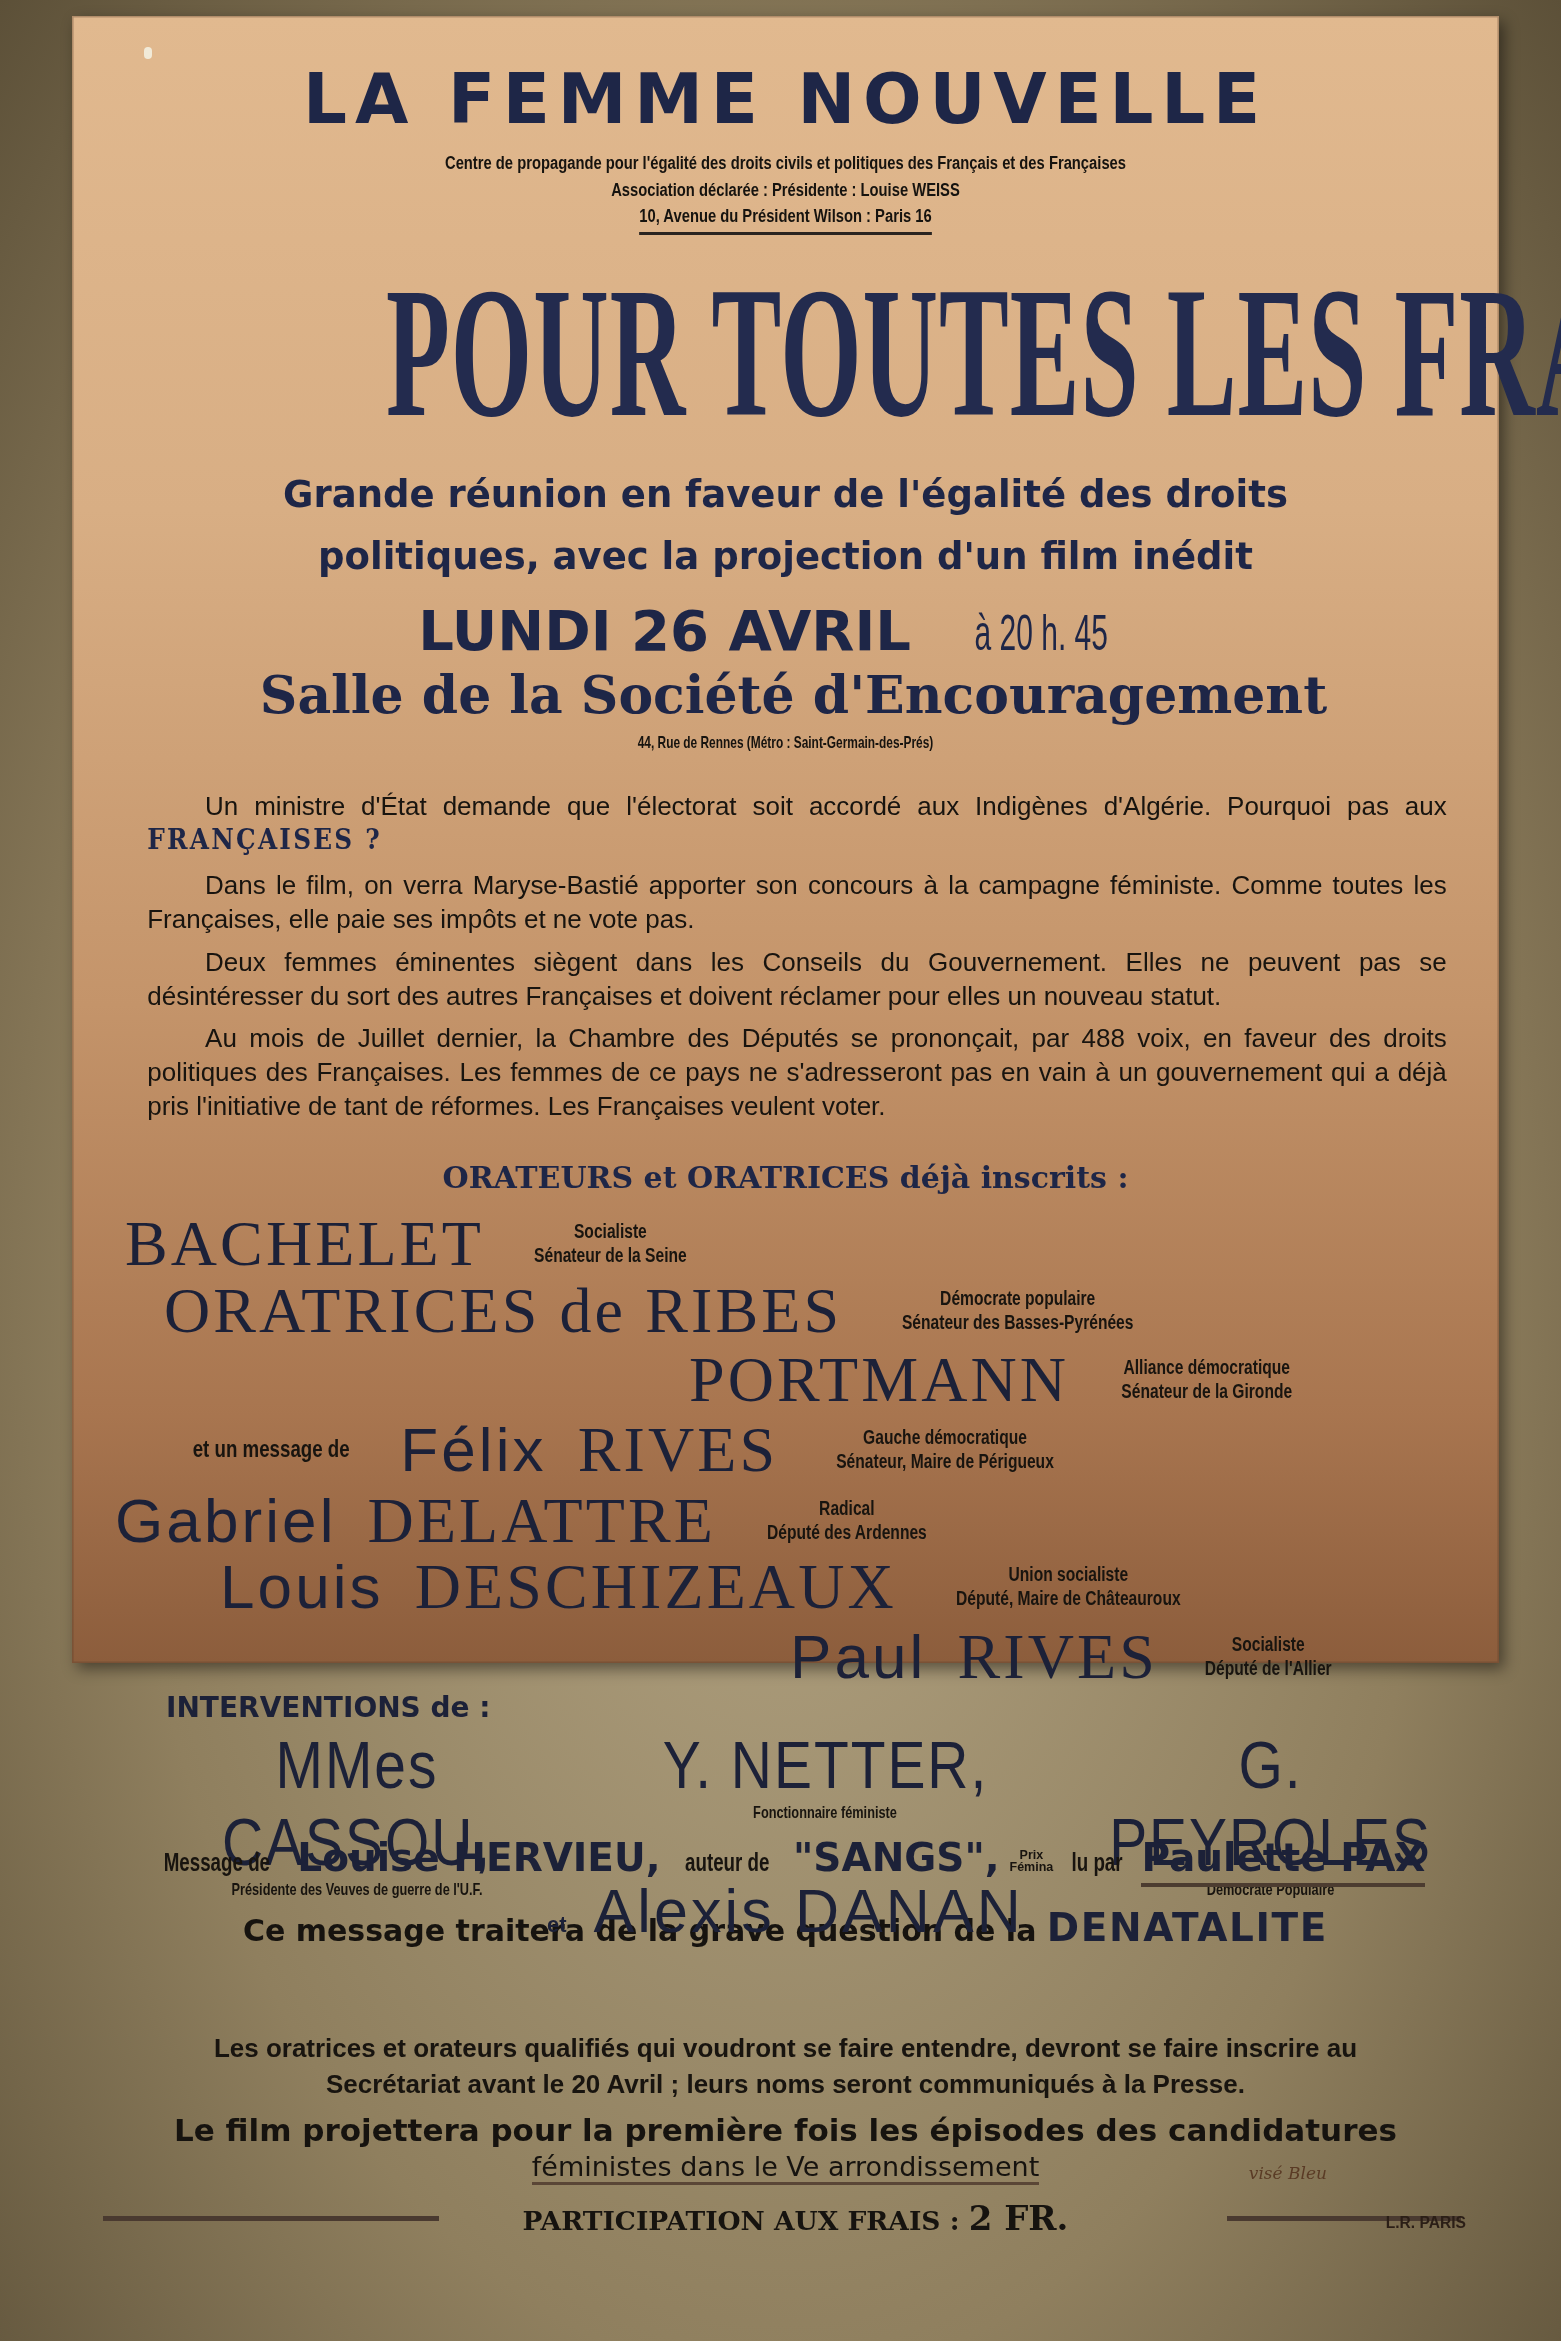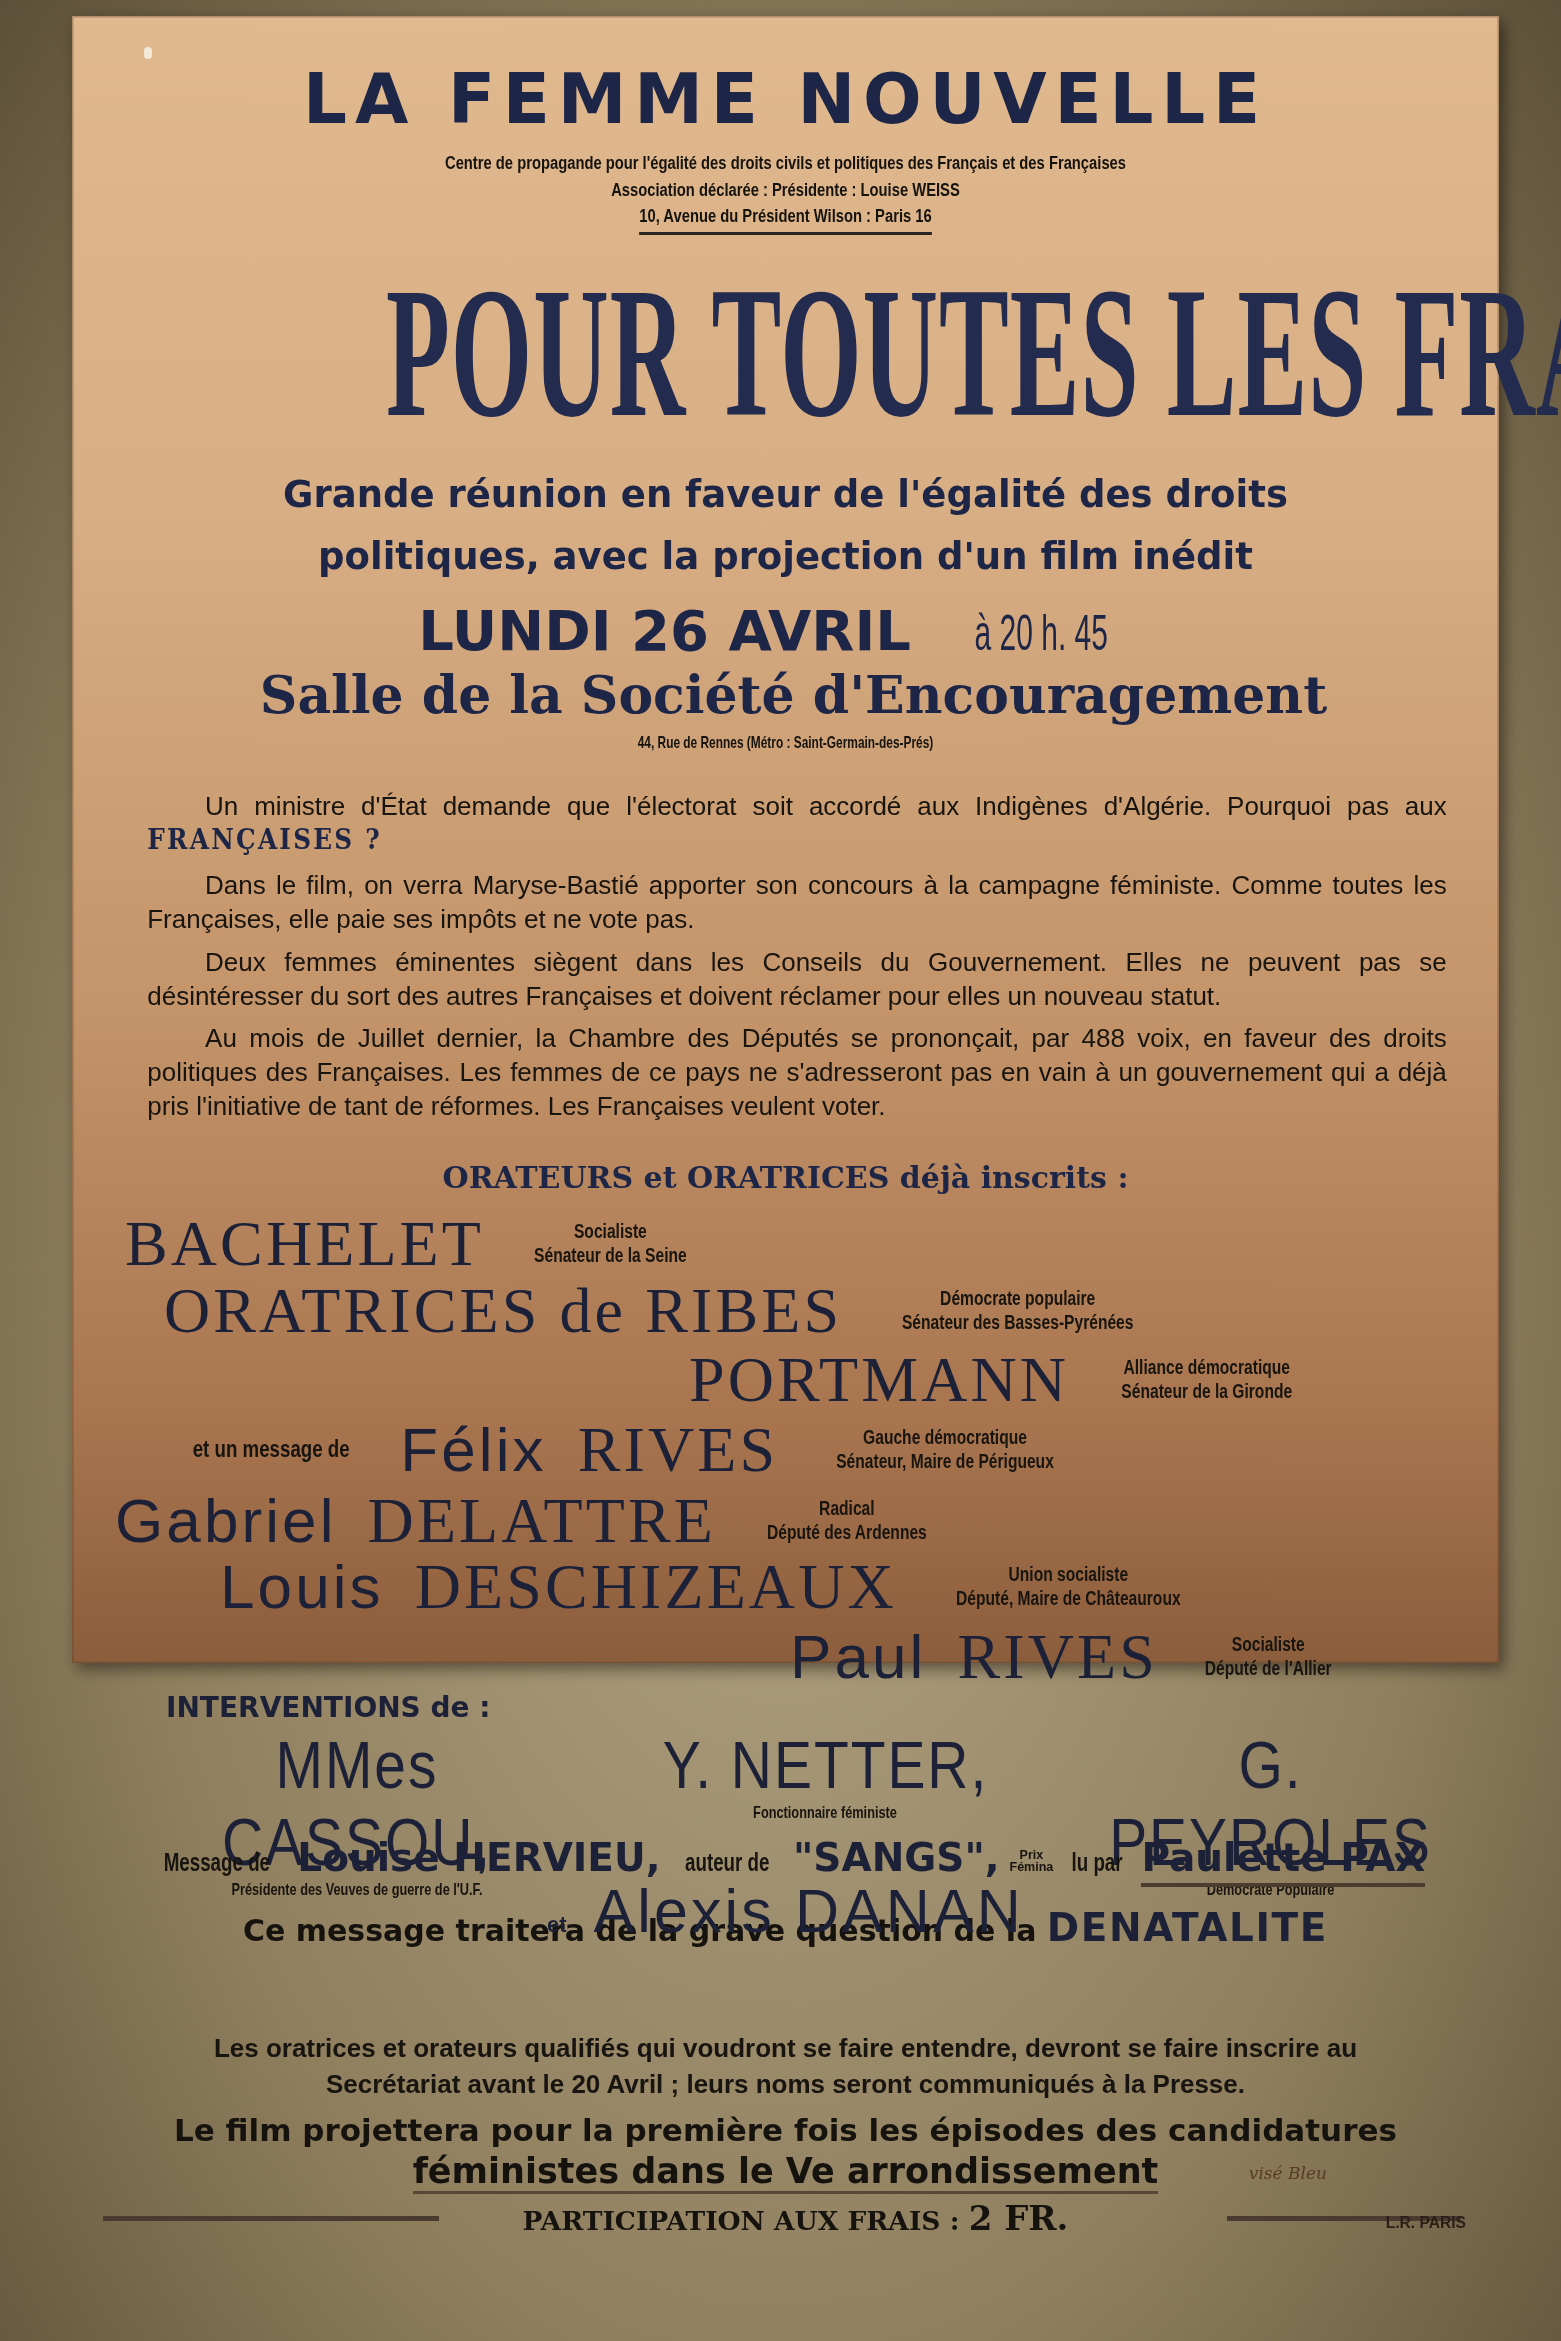--- a/index.html
+++ b/index.html
@@ -56,21 +56,21 @@
   .msg .bg { font-family:"DejaVu Sans", sans-serif; font-size:39px; color:#1c2138; }
   .msg .u { border-bottom:4.7px solid #4c3c30; padding-bottom:3.1px; }
   .msg .tiny { font-size:12.5px; line-height:12.5px; display:inline-block; vertical-align:middle; text-align:center; color:#18140f; }
   .deno { top:1889px; font-size:30px; font-weight:bold; font-family:"DejaVu Sans", sans-serif; }
   .deno b { font-size:39px; color:#1c2138; letter-spacing:1.6px; }
   .danan { top:1860px; }
   .danan .sm { font-size:22px; font-weight:bold; }
   .danan .nm { font-family:"Liberation Sans", sans-serif; font-size:61px; color:#1c2138; letter-spacing:3.1px; margin-left:23.4px; }
   .inscr { position:absolute; left:31px; right:31px; top:2014px; font-size:26.5px; line-height:36px; font-weight:bold; text-align:center; color:#18140f; transform:scaleX(.98); }
   .film { top:2096px; font-size:31px; font-weight:bold; font-family:"DejaVu Sans", sans-serif; }
-  .film2 { top:2135px; font-size:35px; font-weight:bold; font-family:"DejaVu Sans", sans-serif; }
+  .film2 { top:2135px; font-size:27px; font-weight:normal; font-family:"DejaVu Sans", sans-serif; }
   .film .u, .film2 .u { border-bottom:3.9px solid #5a4636; }
   .part { top:2182px; font-size:26.5px; font-weight:bold; font-family:"DejaVu Serif", serif;padding-left:20px; }
   .part b { font-size:34px; }
   .rule { position:absolute; height:5.5px; background:#4a3a30; }
   .sig { position:absolute; right:172px; top:2147px; font-family:"DejaVu Serif", serif; font-style:italic; font-size:17px; color:#5a3b25; }
   .printer { position:absolute; right:33px; top:2198px; font-size:15.6px; font-weight:bold; color:#2b1e16; }
   .pin { position:absolute; width:7.8px; height:12.5px; border-radius:3.9px; background:#f1ead8; }
 </style>
 </head>
 <body>

